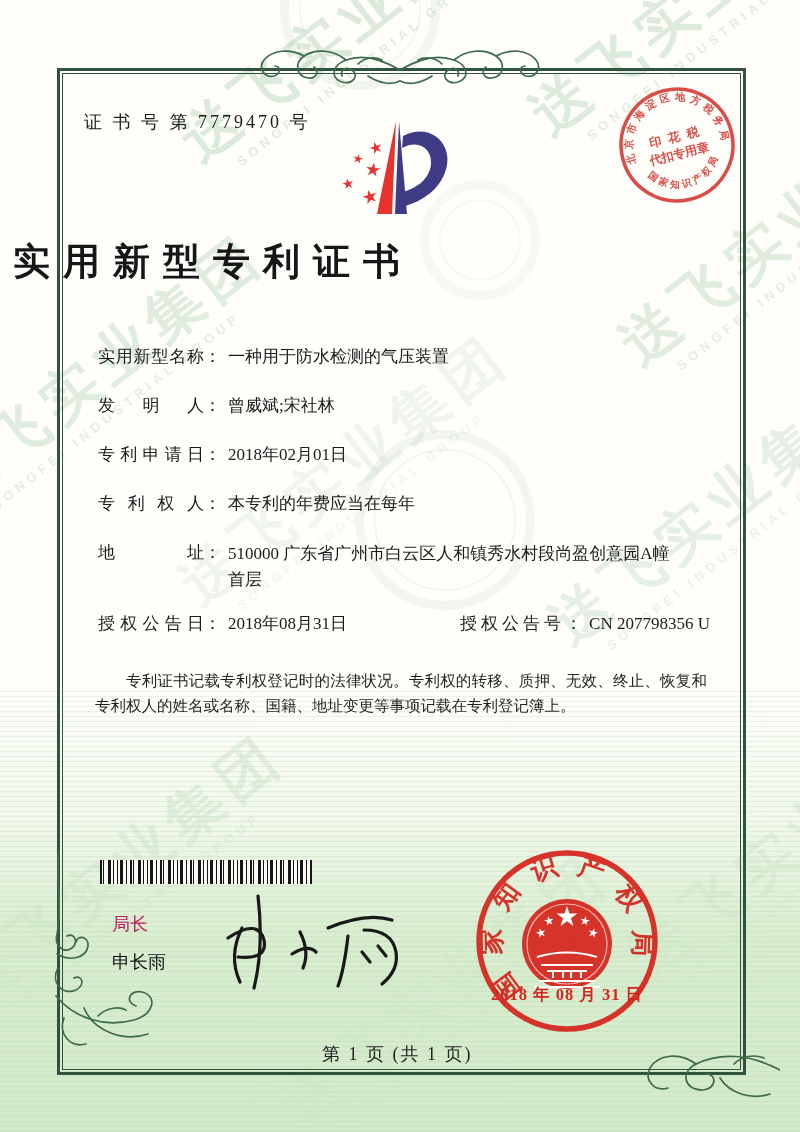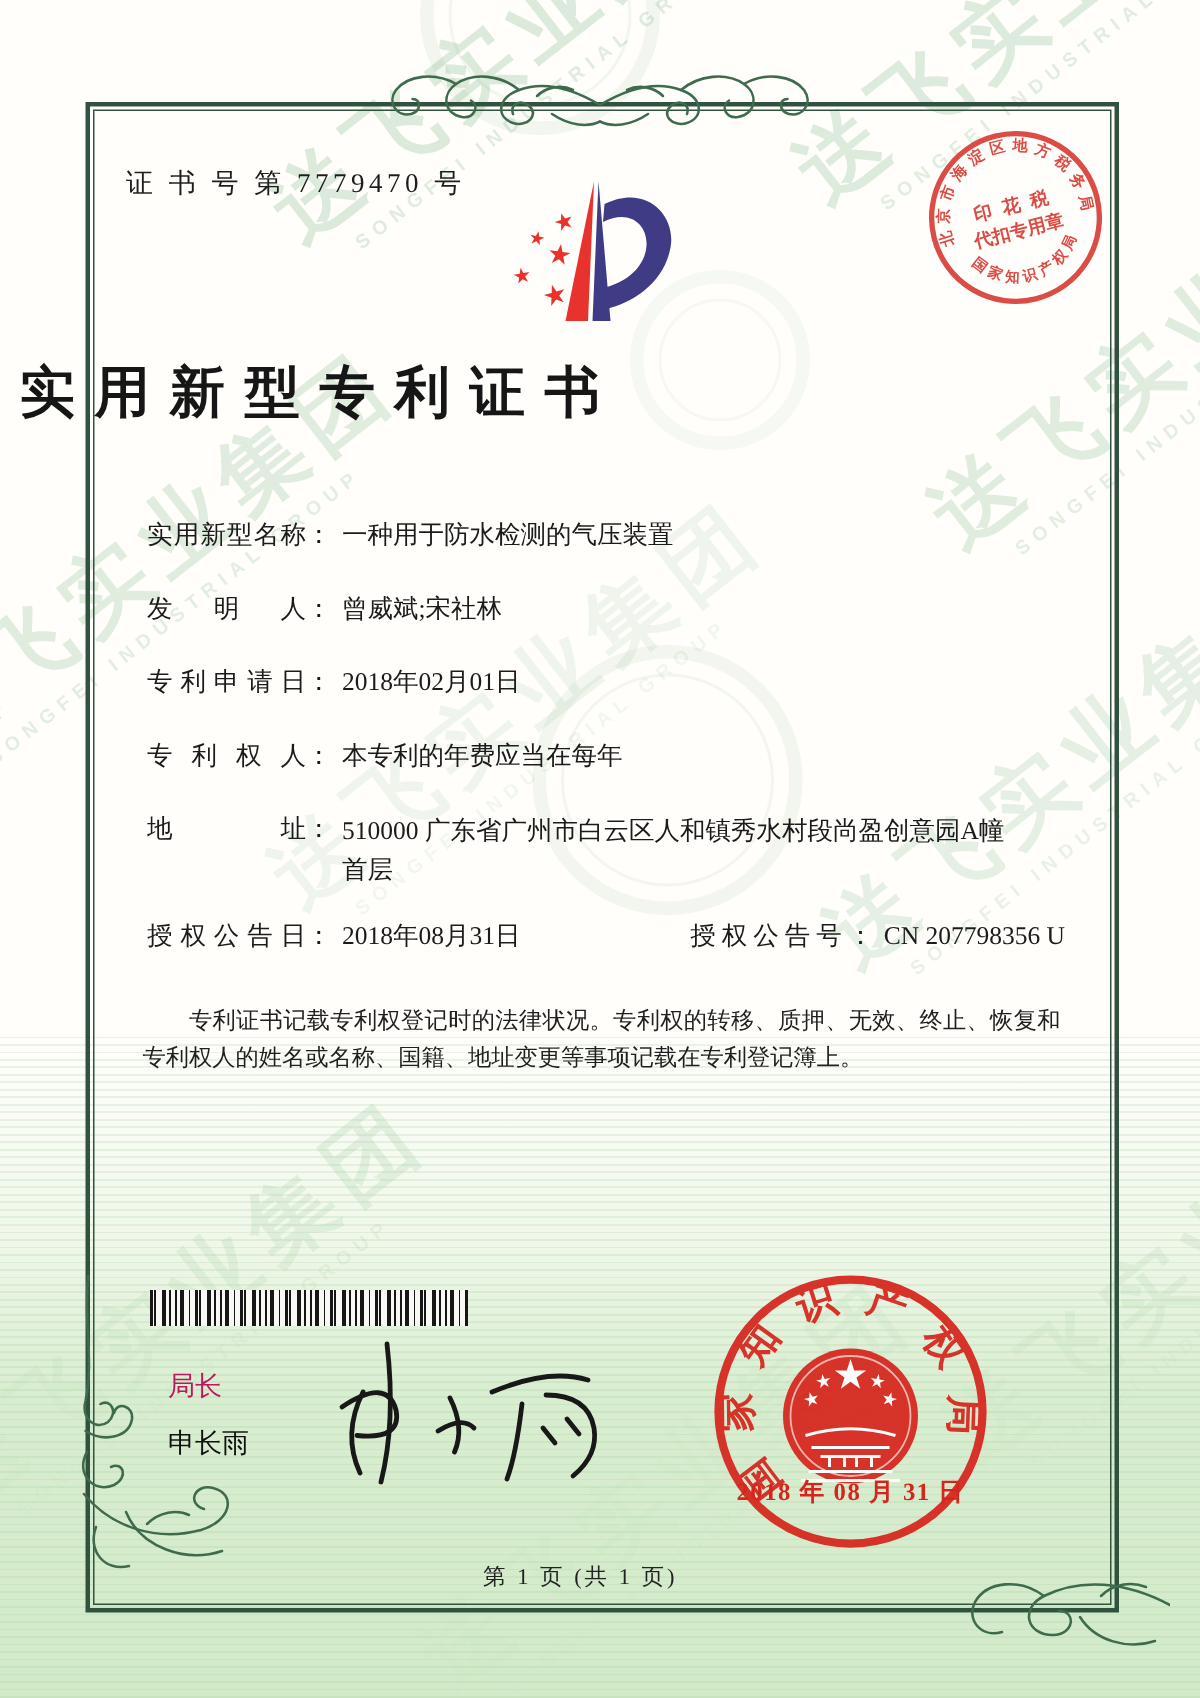--- a/index.html
+++ b/index.html
@@ -47,21 +47,21 @@
 
   .sig-post { position:absolute; left:112px; top:912px; font-size:18px; color:#be185d; font-family:"Liberation Sans",sans-serif; }
   .sig-name { position:absolute; left:112px; top:950px; font-size:18px; color:#111; font-family:"Liberation Sans",sans-serif; }
   .signature { position:absolute; left:212px; top:886px; width:215px; height:105px; }
   .signature path { stroke:#181818; stroke-width:3.2; fill:none; stroke-linecap:round; }
 
   .seal { position:absolute; left:471px; top:845px; width:192px; height:192px; opacity:.93; }
   .seal-date { position:absolute; left:478px; top:984px; width:178px; text-align:center; color:#d6251d; font-size:16.5px; font-weight:700; letter-spacing:1px; }
   .tax-stamp { position:absolute; left:616px; top:84px; width:122px; height:122px; transform:rotate(-14deg); opacity:.88; }
 
-  .footer { position:absolute; left:322px; top:1042px; font-size:15px; color:#222; letter-spacing:2px; }
+  .footer { position:absolute; left:322px; top:1042px; font-size:18px; color:#222; letter-spacing:2px; }
 </style>
 </head>
 <body>
 
 <div class="page">
 
   <div class="wm" style="left:150px; top:-14px; opacity:.8;">
     <div class="wm-cn">送飞实业集团</div>
     <div class="wm-en">SONGFEI INDUSTRIAL GROUP</div>
   </div>

